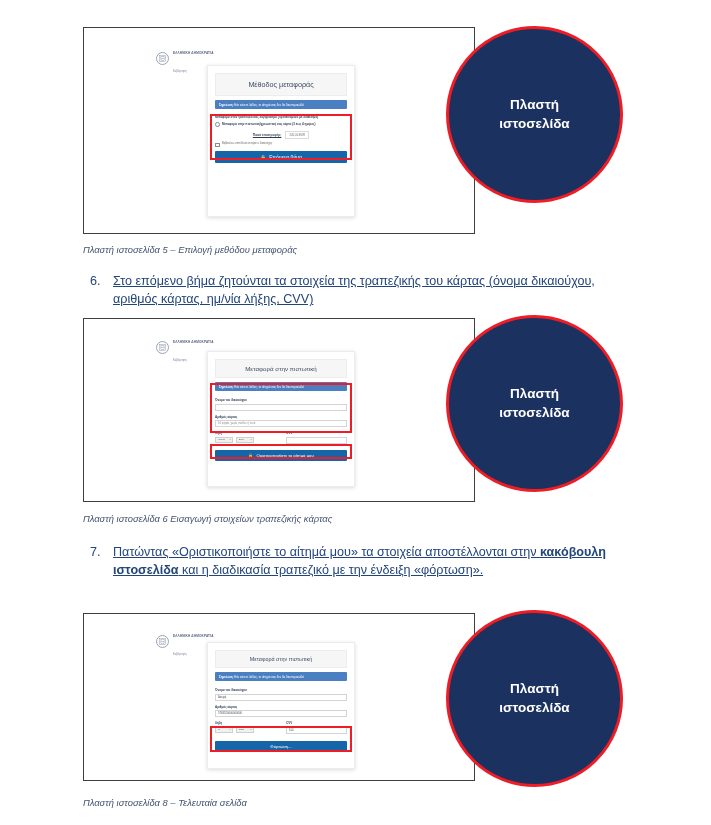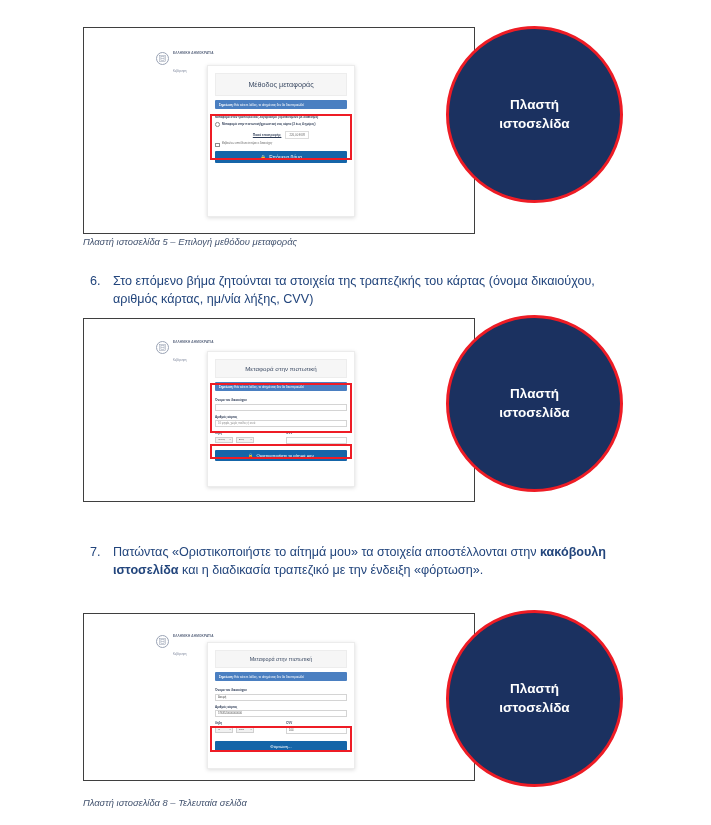--- a/index.html
+++ b/index.html
@@ -86,21 +86,21 @@
     border:3px solid #ee1c25;box-sizing:border-box;color:#ffffff;
     display:flex;flex-direction:column;align-items:center;justify-content:center;
     font-weight:700;font-size:13.5px;line-height:1.35;text-align:center;}
 
   
   .caption{position:absolute;font-style:italic;font-size:9.4px;color:#43536f;
     white-space:nowrap;}
   .listitem{position:absolute;display:flex;font-size:12.6px;color:#22457c;
     line-height:1.45;}
   .listnum{width:30px;flex:none;text-align:left;padding-left:7px;box-sizing:border-box;}
-  .listtxt{flex:1;}
+  .listtxt{flex:1;text-decoration:underline;}
   .listtxt b{font-weight:700;}
 </style>
 </head>
 <body>
 
 <div class="page">
 
   <div class="figure fig1">
     <div class="shotbg">
 
@@ -148,21 +148,21 @@
 
       <div class="redbox" style="left:126px;top:86px;width:142px;height:46px;"></div>
     </div>
   </div>
 
   <div class="circle" style="left:446px;top:26px;width:177px;height:177px;">
     <span>Πλαστή</span>
     <span>ιστοσελίδα</span>
   </div>
 
-  <div class="caption" style="left:83px;top:236px;">Πλαστή ιστοσελίδα 5 – Επιλογή μεθόδου μεταφοράς</div>
+  <div class="caption" style="left:83px;top:244px;">Πλαστή ιστοσελίδα 5 – Επιλογή μεθόδου μεταφοράς</div>
 
   <div class="listitem" style="left:83px;top:272px;width:540px;">
     <span class="listnum">6.</span>
     <span class="listtxt">Στο επόμενο βήμα ζητούνται τα στοιχεία της τραπεζικής του κάρτας (όνομα δικαιούχου, αριθμός κάρτας, ημ/νία λήξης, CVV)</span>
   </div>
 
   <div class="figure fig2">
     <div class="shotbg">
 
       <div class="govhdr" style="left:72px;top:10px;">
@@ -220,20 +220,21 @@
       <div class="redbox" style="left:126px;top:64px;width:142px;height:50px;"></div>
       <div class="redbox" style="left:126px;top:125px;width:142px;height:15px;"></div>
     </div>
   </div>
 
   <div class="circle" style="left:446px;top:315px;width:177px;height:177px;">
     <span>Πλαστή</span>
     <span>ιστοσελίδα</span>
   </div>
 
+  <div class="caption" style="left:83px;top:513px;">Πλαστή ιστοσελίδα 6 Εισαγωγή στοιχείων τραπεζικής κάρτας</div>
 
   <div class="listitem" style="left:83px;top:543px;width:540px;">
     <span class="listnum">7.</span>
     <span class="listtxt"><span>Πατώντας «Οριστικοποιήστε το αίτημά μου» τα στοιχεία αποστέλλονται στην </span><b>κακόβουλη ιστοσελίδα</b><span> και η διαδικασία τραπεζικό με την ένδειξη «φόρτωση».</span></span>
   </div>
 
   <div class="figure fig3">
     <div class="shotbg">
 
       <div class="govhdr" style="left:72px;top:9px;">

